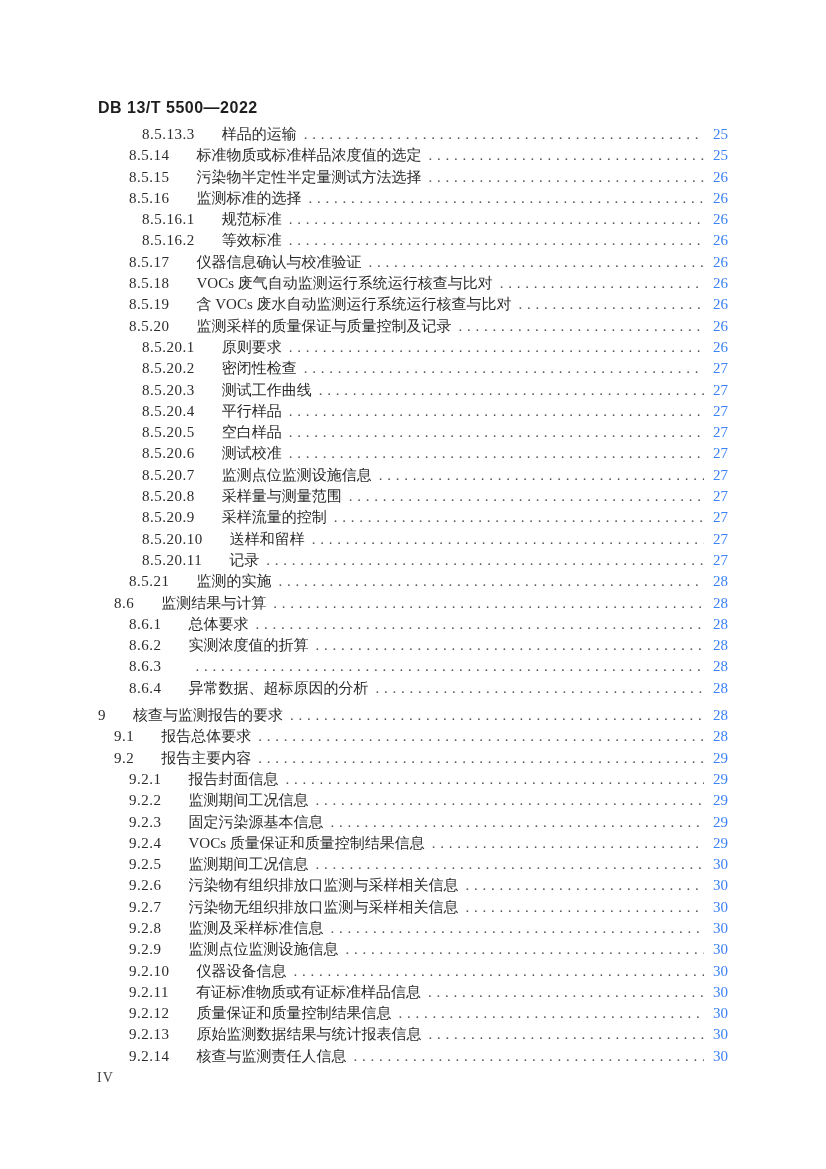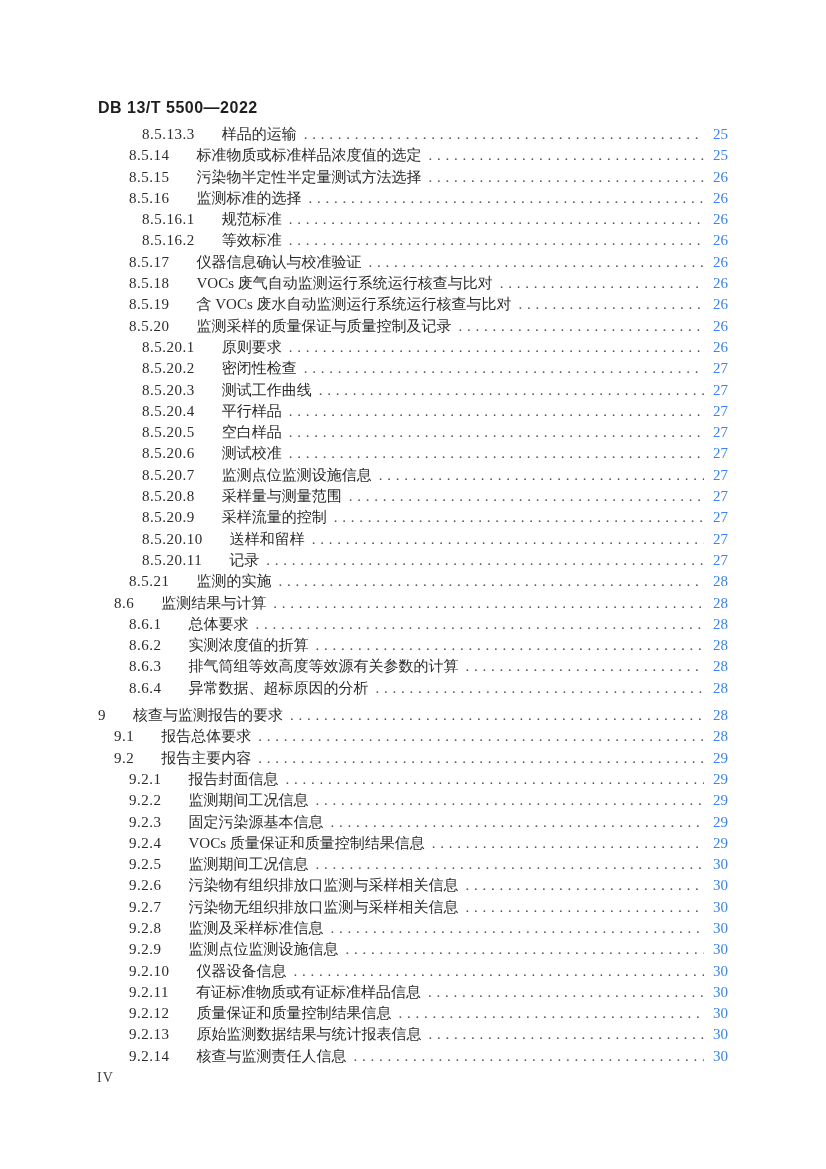--- a/index.html
+++ b/index.html
@@ -225,21 +225,20 @@
     <span class="pagenum">28</span>
   </div>
       <div class="toc-row lvl2">
     <span class="num">8.6.2</span>
     <span class="title">实测浓度值的折算</span>
     <span class="leader">. . . . . . . . . . . . . . . . . . . . . . . . . . . . . . . . . . . . . . . . . . . . . . . . . . . . . . . . . . . . . . . . . . . . . . . . . . . . . . . . . . . . . . . . . . . . . . . . . . . . . . . . . . . . . . . . . . . . . . . . . . . . . . . . . . . . . . . . . . . . . . . . . . . . . . . . . . . . . . . . </span>
     <span class="pagenum">28</span>
   </div>
       <div class="toc-row lvl2">
     <span class="num">8.6.3</span>
-    <span class="title">排气筒组等效高度等效源有关参数的计算</span>
     <span class="leader">. . . . . . . . . . . . . . . . . . . . . . . . . . . . . . . . . . . . . . . . . . . . . . . . . . . . . . . . . . . . . . . . . . . . . . . . . . . . . . . . . . . . . . . . . . . . . . . . . . . . . . . . . . . . . . . . . . . . . . . . . . . . . . . . . . . . . . . . . . . . . . . . . . . . . . . . . . . . . . . . </span>
     <span class="pagenum">28</span>
   </div>
       <div class="toc-row lvl2">
     <span class="num">8.6.4</span>
     <span class="title">异常数据、超标原因的分析</span>
     <span class="leader">. . . . . . . . . . . . . . . . . . . . . . . . . . . . . . . . . . . . . . . . . . . . . . . . . . . . . . . . . . . . . . . . . . . . . . . . . . . . . . . . . . . . . . . . . . . . . . . . . . . . . . . . . . . . . . . . . . . . . . . . . . . . . . . . . . . . . . . . . . . . . . . . . . . . . . . . . . . . . . . . </span>
     <span class="pagenum">28</span>
   </div>
       <div class="toc-row lvl0">

